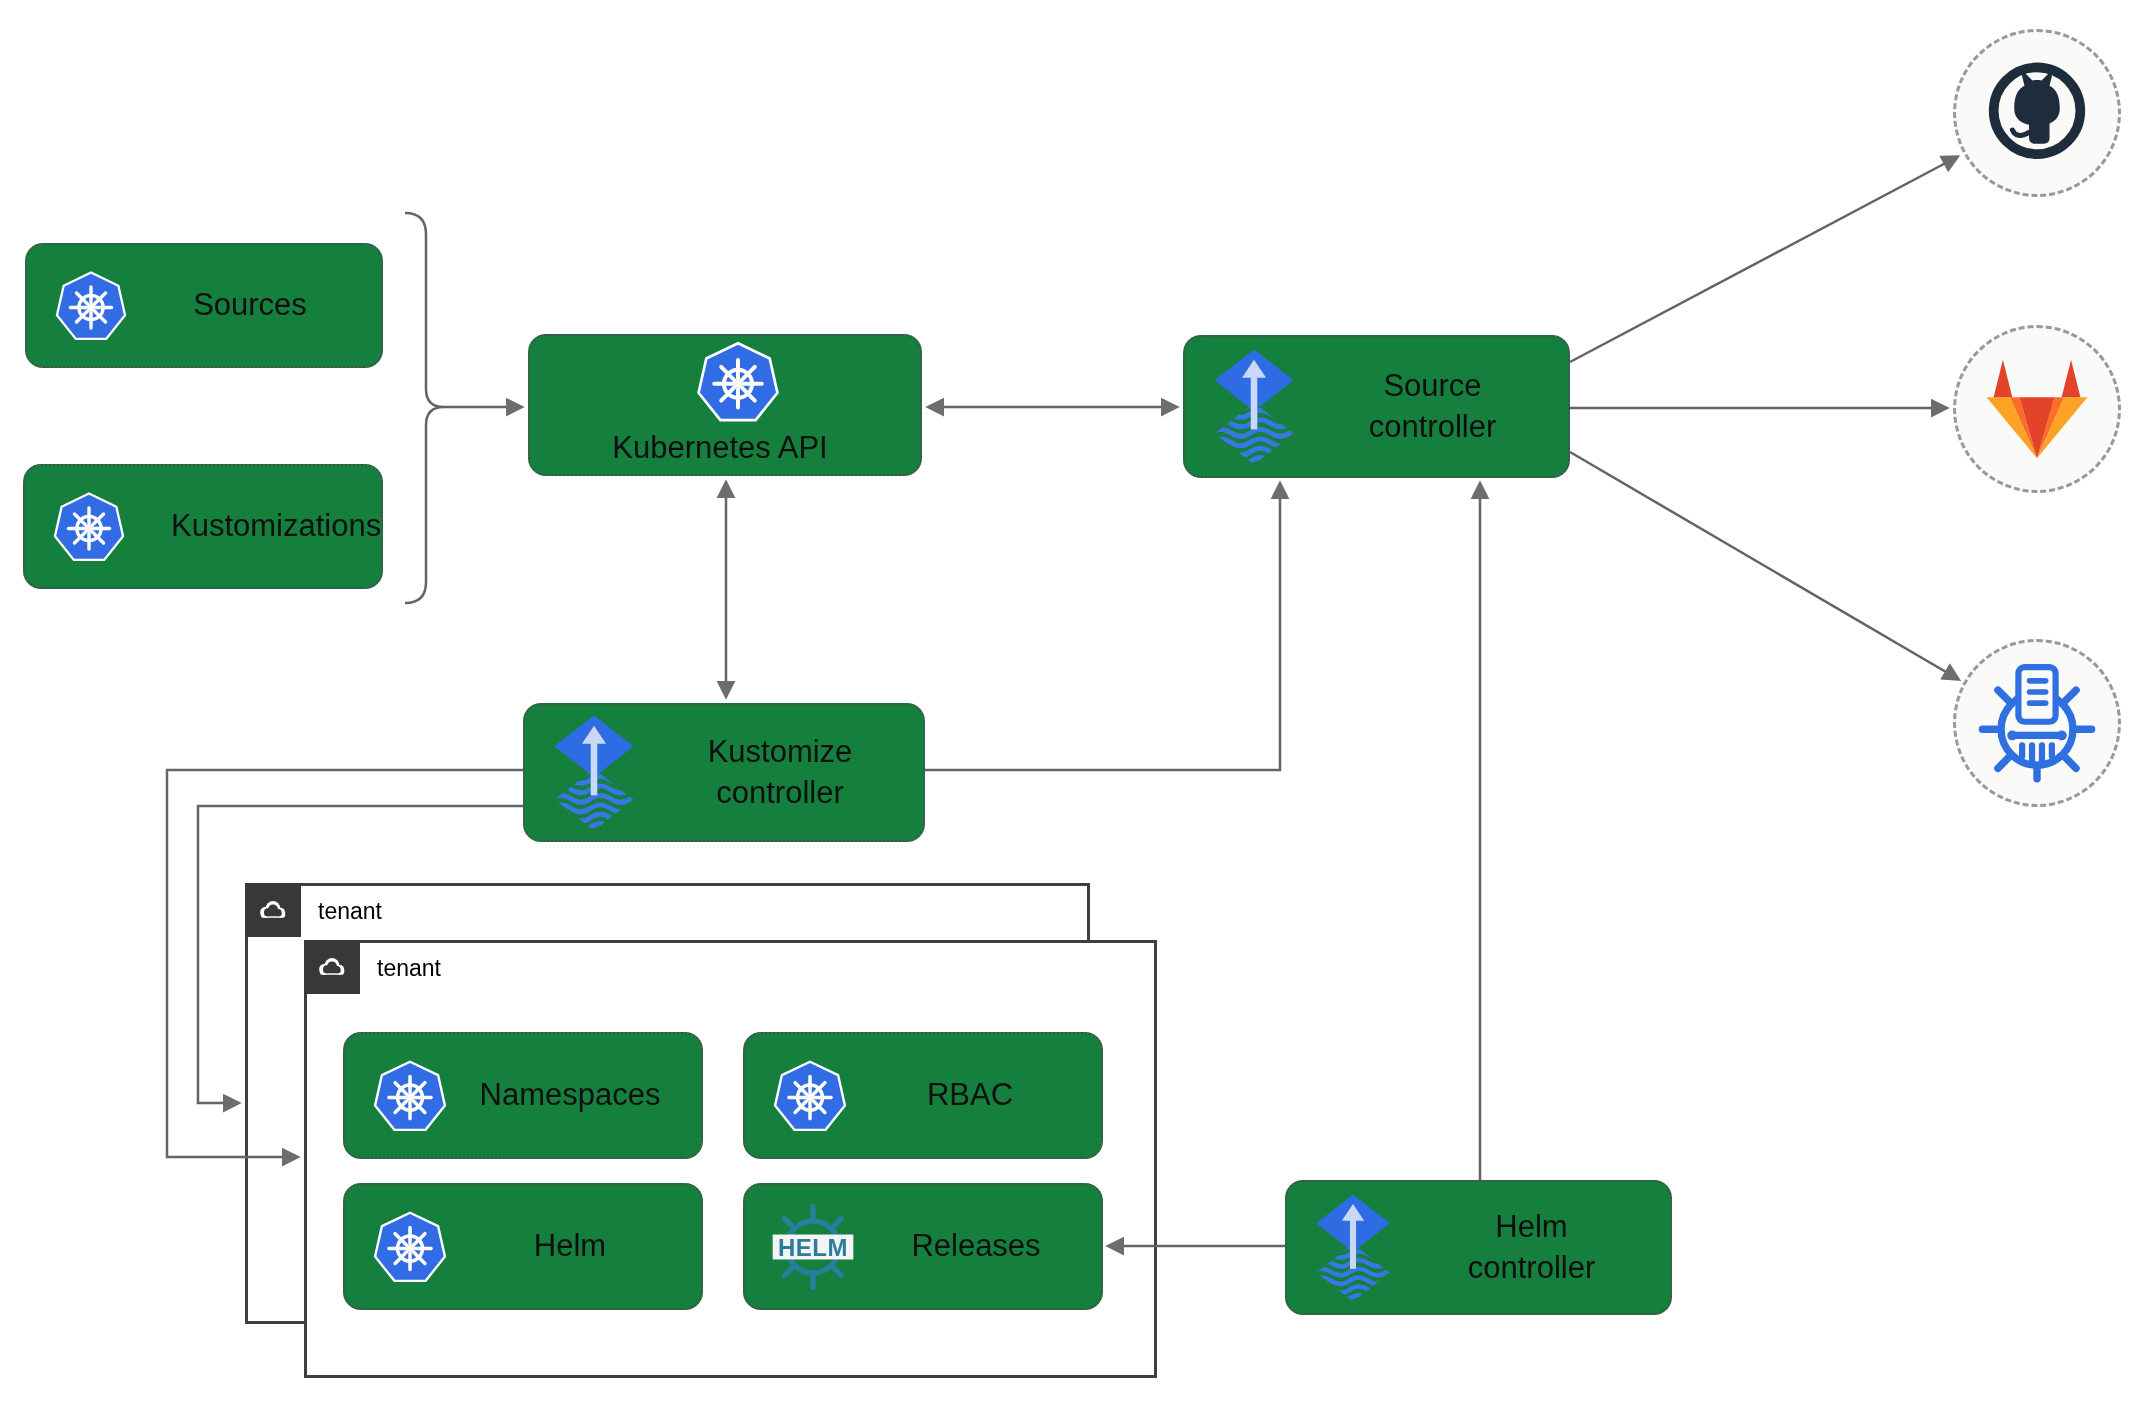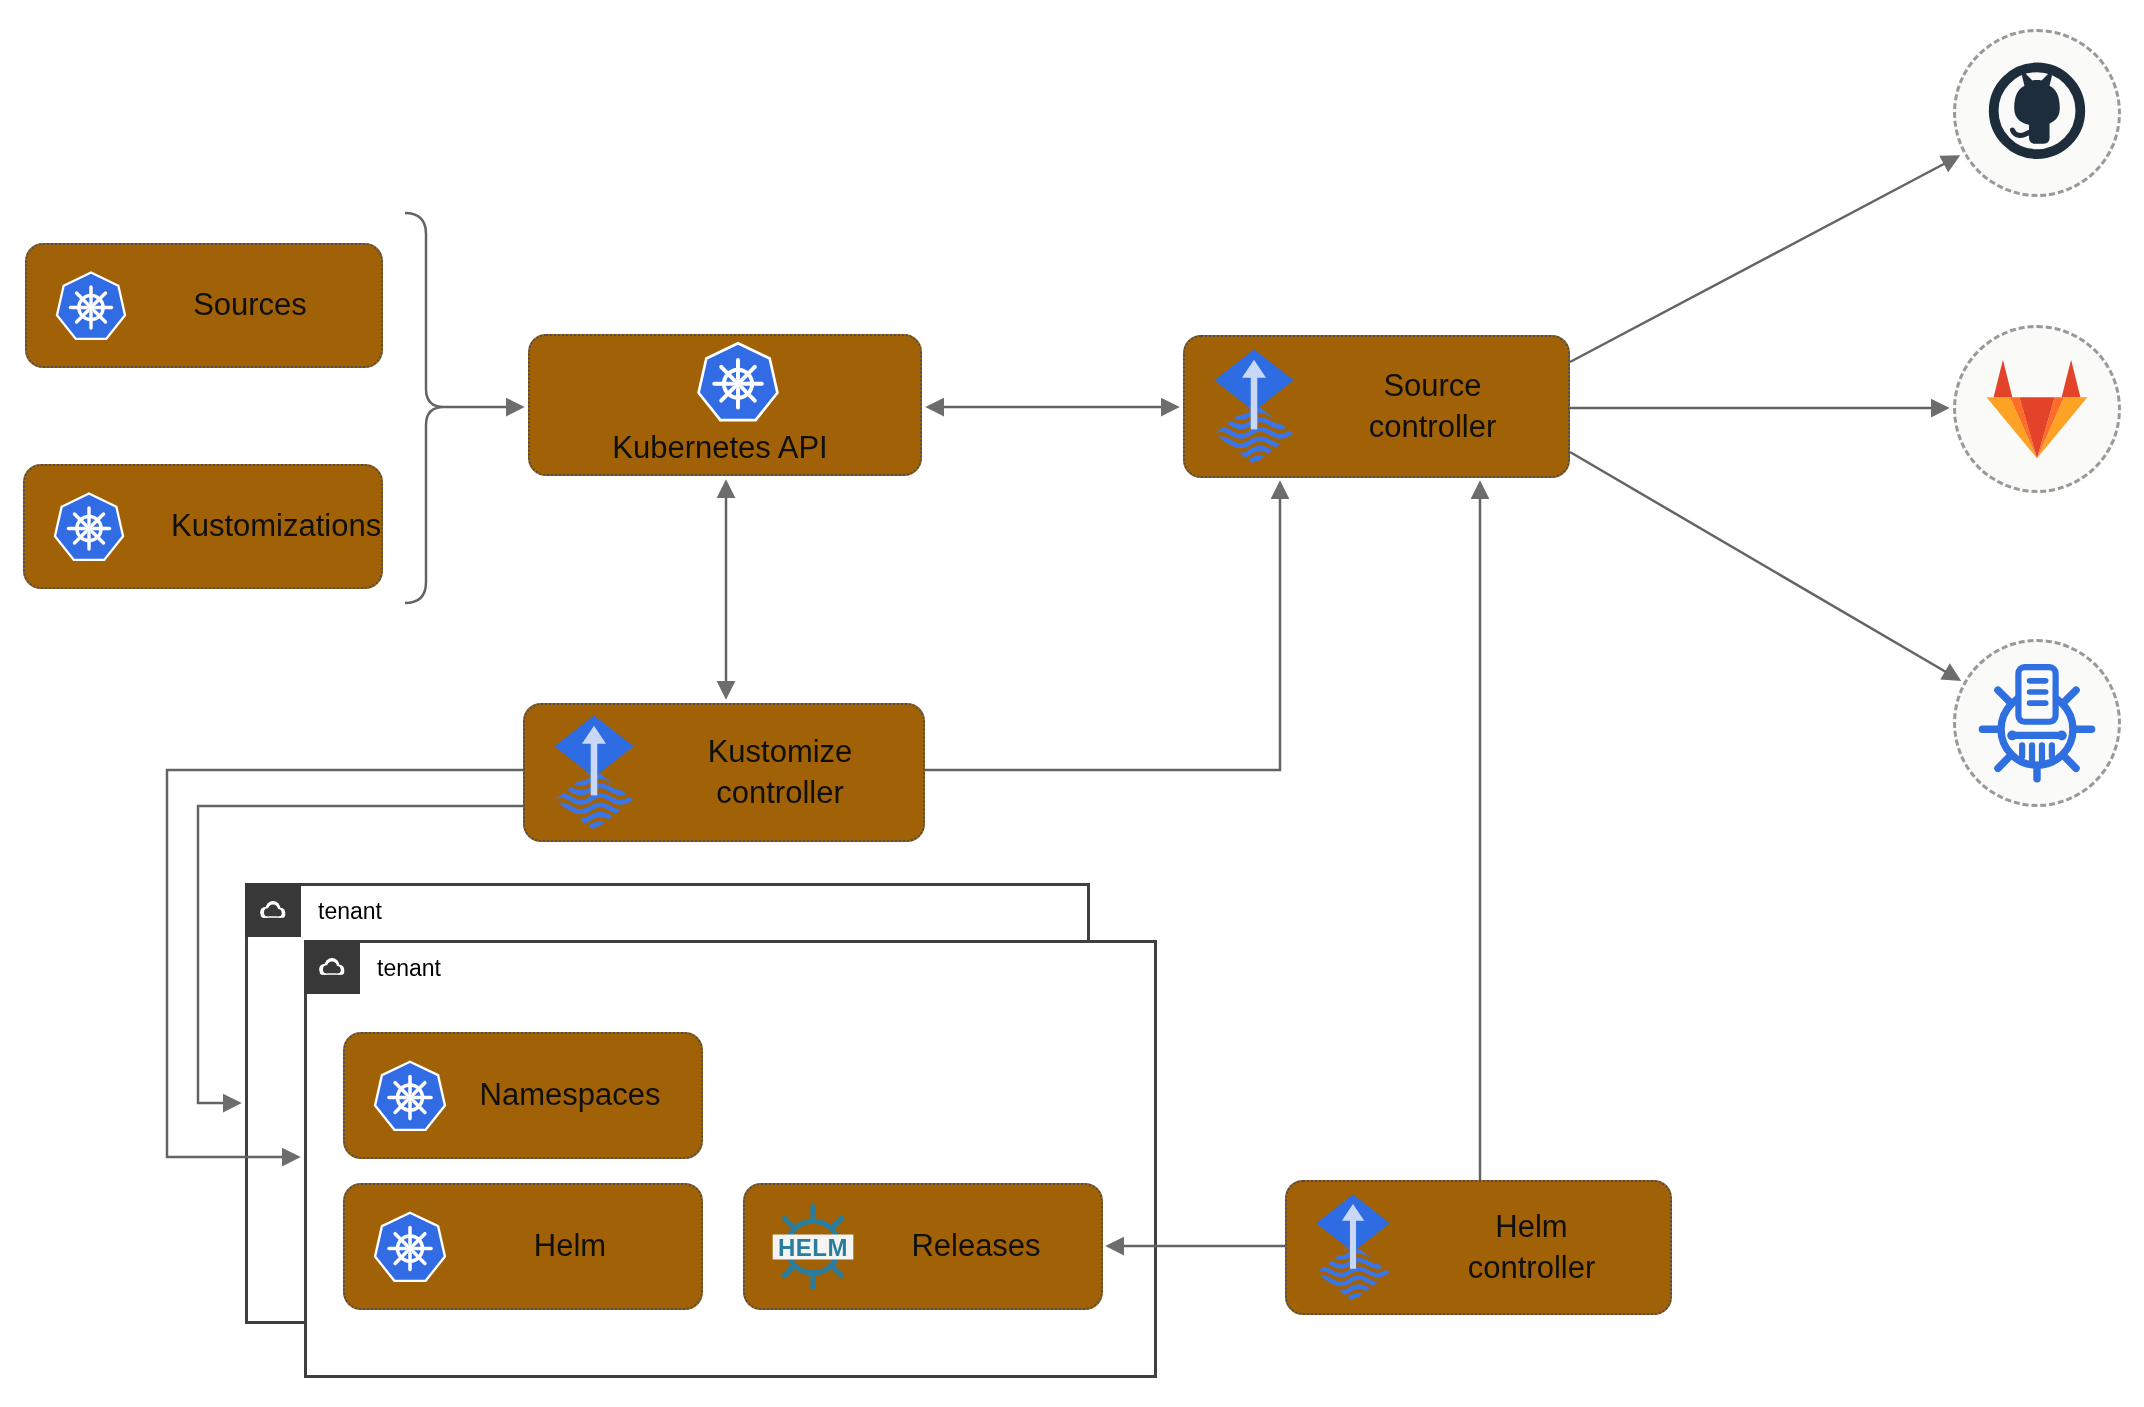--- a/index.html
+++ b/index.html
@@ -3,21 +3,21 @@
 <meta charset="utf-8">
 <style>
   html,body{margin:0;padding:0;background:#ffffff;}
   .canvas{
     position:relative;width:2144px;height:1407px;background:#ffffff;overflow:hidden;
     font-family:"Liberation Sans",sans-serif;
   }
   
   .node{
     position:absolute;display:flex;align-items:center;box-sizing:border-box;
-    background:#a16207;border:2px dotted #4c4c4c;border-radius:18px;
+    background:#15803d;border:2px dotted #4c4c4c;border-radius:18px;
   }
   .node .icon-slot{flex:0 0 auto;margin-left:26px;display:flex;align-items:center;justify-content:center;}
   .icon-slot svg{display:block;width:100%;height:100%;}
   .node .label{
     flex:1;text-align:center;font-size:31px;color:#0f0f0f;
     padding:0 18px 0 8px;line-height:1.3;
   }
   .node.stack .label{flex:none;width:min-content;margin:0 auto;padding:0 10px;}
   
   .ext-circle{
@@ -234,20 +234,40 @@
         <line x1="54.2" y1="47.8" x2="69.1" y2="32.9"></line>
             <line x1="45.8" y1="47.8" x2="30.9" y2="32.9"></line>
         <line x1="45.8" y1="56.2" x2="30.9" y2="71.1"></line>
             <line x1="54.2" y1="56.2" x2="69.1" y2="71.1"></line>
       </g>
     </svg>
       </span>
     <span class="label">Namespaces</span>
   </div>
 
+  <div class="node" style="left:743px;top:1032px;width:360px;height:127px;z-index:12;">
+    <span class="icon-slot" style="width:78px;height:82px;">
+    <svg viewBox="0 0 100 100">
+      <polygon points="50,6 86,23.3 94.8,62.2 70,93.4 30,93.4 5.2,62.2 14,23.3" fill="#326ce5" stroke="#ffffff" stroke-width="3"></polygon>
+      <circle cx="50" cy="52" r="16" fill="none" stroke="#ffffff" stroke-width="4.5"></circle>
+      <circle cx="50" cy="52" r="4.5" fill="#ffffff"></circle>
+      <g stroke="#ffffff" stroke-width="4.5" stroke-linecap="round">
+        <line x1="56" y1="52" x2="77" y2="52"></line>
+            <line x1="44" y1="52" x2="23" y2="52"></line>
+        <line x1="50" y1="46" x2="50" y2="25"></line>
+            <line x1="50" y1="58" x2="50" y2="79"></line>
+        <line x1="54.2" y1="47.8" x2="69.1" y2="32.9"></line>
+            <line x1="45.8" y1="47.8" x2="30.9" y2="32.9"></line>
+        <line x1="45.8" y1="56.2" x2="30.9" y2="71.1"></line>
+            <line x1="54.2" y1="56.2" x2="69.1" y2="71.1"></line>
+      </g>
+    </svg>
+      </span>
+    <span class="label">RBAC</span>
+  </div>
 
   <div class="node" style="left:343px;top:1183px;width:360px;height:127px;z-index:12;">
     <span class="icon-slot" style="width:78px;height:82px;">
     <svg viewBox="0 0 100 100">
       <polygon points="50,6 86,23.3 94.8,62.2 70,93.4 30,93.4 5.2,62.2 14,23.3" fill="#326ce5" stroke="#ffffff" stroke-width="3"></polygon>
       <circle cx="50" cy="52" r="16" fill="none" stroke="#ffffff" stroke-width="4.5"></circle>
       <circle cx="50" cy="52" r="4.5" fill="#ffffff"></circle>
       <g stroke="#ffffff" stroke-width="4.5" stroke-linecap="round">
         <line x1="56" y1="52" x2="77" y2="52"></line>
             <line x1="44" y1="52" x2="23" y2="52"></line>

